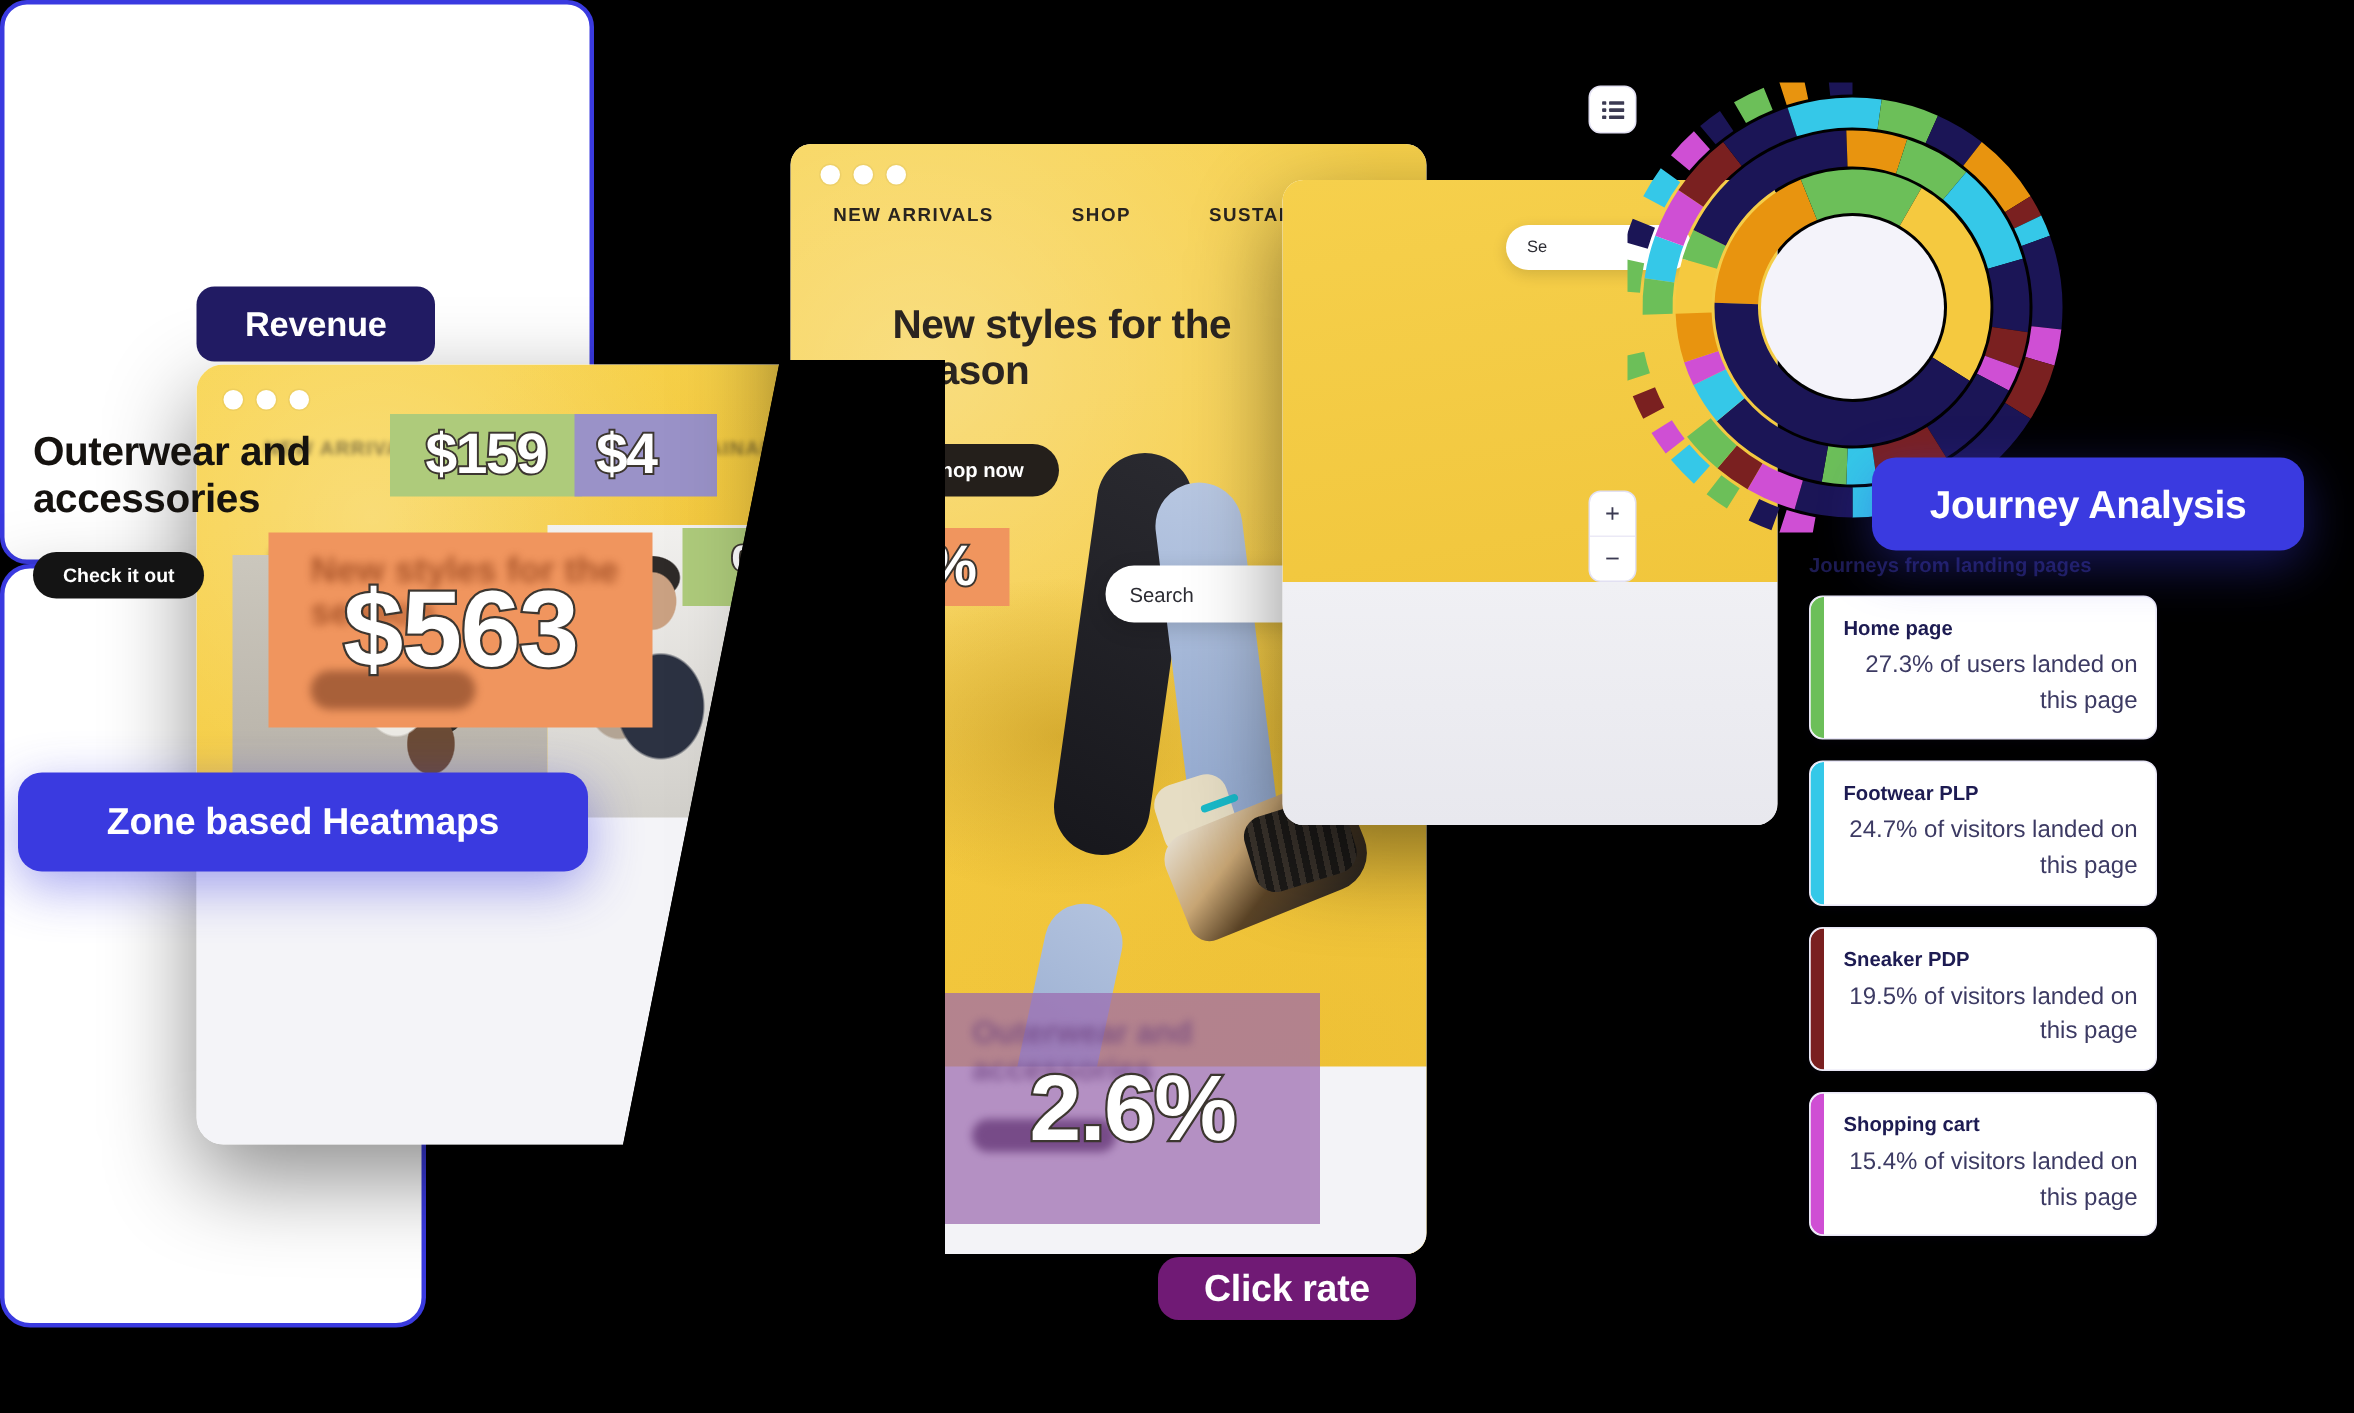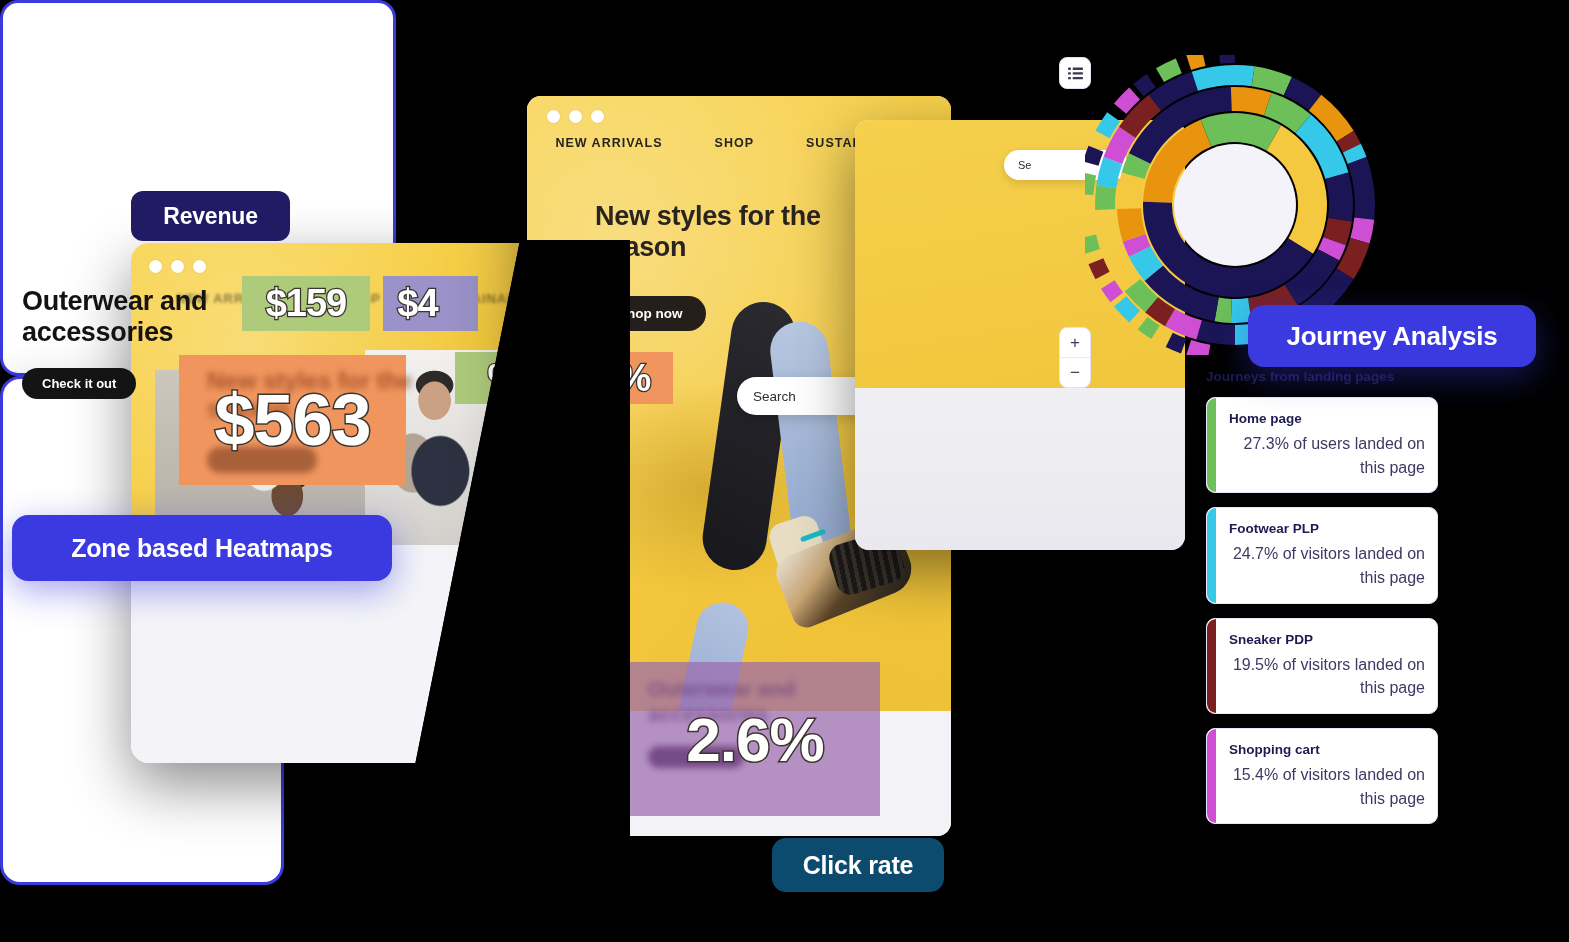--- a/index.html
+++ b/index.html
@@ -133,21 +133,21 @@
   .jCard .bar{position:absolute;left:0;top:0;width:9px;height:100%;border-radius:9px 0 0 9px;}
   .jName{font-size:13.5px;font-weight:700;color:#1d1b52;margin-bottom:6px;}
   .jDesc{font-size:16px;line-height:1.48;color:#3c3a63;text-align:right;}
 
   
   .pill{position:absolute;display:flex;align-items:center;justify-content:center;
      border-radius:13px;color:#fff;font-weight:700;letter-spacing:-.2px;}
   #pillRevenue{left:131px;top:191px;width:159px;height:50px;background:#211b63;font-size:23px;border-radius:12px;}
   #pillHeat{left:12px;top:515px;width:380px;height:66px;background:#3a3ae0;font-size:25px;border-radius:16px;
      box-shadow:0 10px 34px rgba(58,58,224,.45);}
-  #pillClick{left:772px;top:838px;width:172px;height:54px;background:#0c4a6e;font-size:25px;border-radius:14px;}
+  #pillClick{left:772px;top:838px;width:172px;height:42px;background:#701a75;font-size:25px;border-radius:14px;}
   #pillJourney{left:1248px;top:305px;width:288px;height:62px;background:#3a3ae0;font-size:26px;border-radius:16px;
      box-shadow:0 10px 34px rgba(58,58,224,.4);}
 
   
   .tear{position:absolute;pointer-events:none;}
 </style>
 </head>
 <body>
 
 <div class="stage">
@@ -167,27 +167,27 @@
       <span>SUSTAINABILITY</span>
     </div>
     <div class="headline">New styles for the season</div>
     <div class="cta">Shop now</div>
     <div class="body"></div>
   </div>
 
   <div class="photo photo-a"></div>
   <div class="photo photo-b"></div>
 
-  <div class="zone" style="left:242px;top:276px;width:128px;height:55px;background:#aecb7b;align-items:center;">
+  <div class="zone" style="left:260px;top:276px;width:128px;height:55px;background:#aecb7b;align-items:center;">
     <span class="zoneNum sm">$159</span>
   </div>
   <div class="zone" style="left:383px;top:276px;width:95px;height:55px;background:#9a92c8;">
     <span class="zoneNum sm" style="margin-left:-26px">$4</span>
   </div>
-  <div class="zone" style="left:179px;top:355px;width:227px;height:130px;background:#f0955e;">
+  <div class="zone" style="left:179px;top:355px;width:256px;height:130px;background:#f0955e;">
     <span class="blurTxt" style="left:28px;top:12px;font-size:24px;color:#8b3a14;width:210px;line-height:1.15;">New styles for the season</span>
     <span class="blurTxt" style="left:28px;top:92px;width:110px;height:26px;border-radius:14px;background:#8b4a2a;"></span>
     <span class="zoneNum" style="font-size:72px;z-index:3;position:relative;">$563</span>
   </div>
   <div class="zone" style="left:455px;top:352px;width:80px;height:52px;background:#aecb7b;">
     <span class="zoneNum sm" style="margin-left:18px">%</span>
   </div>
 
   <div class="win" id="winCenter">
     <div class="cHero">

